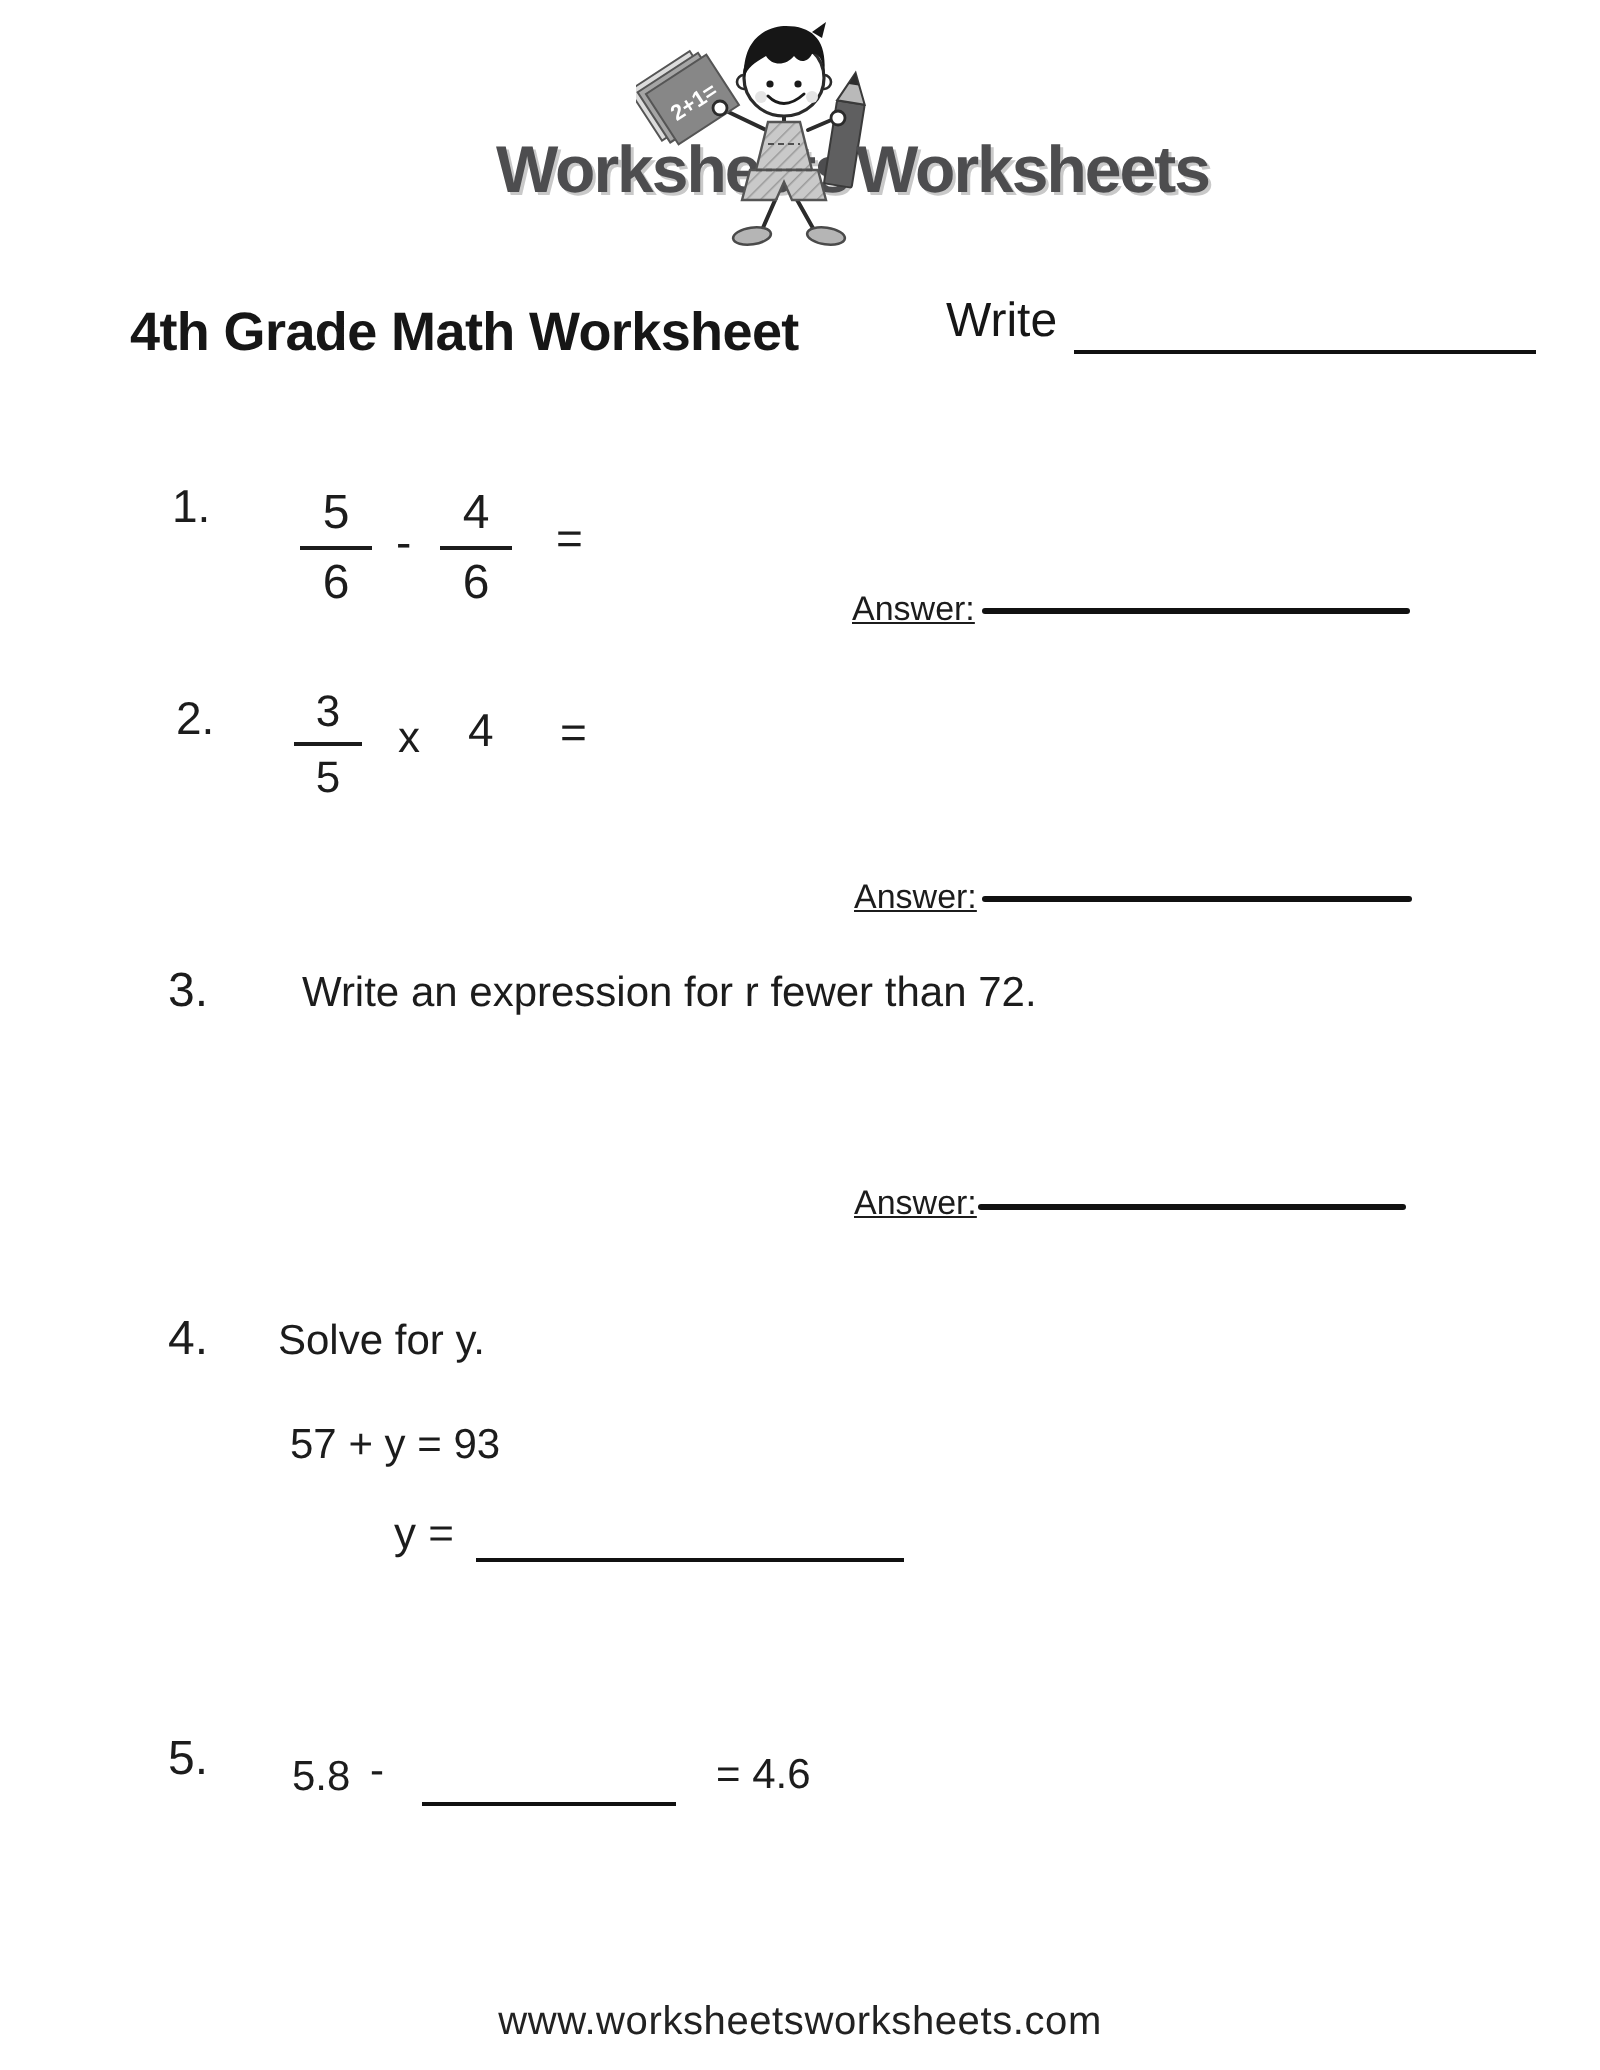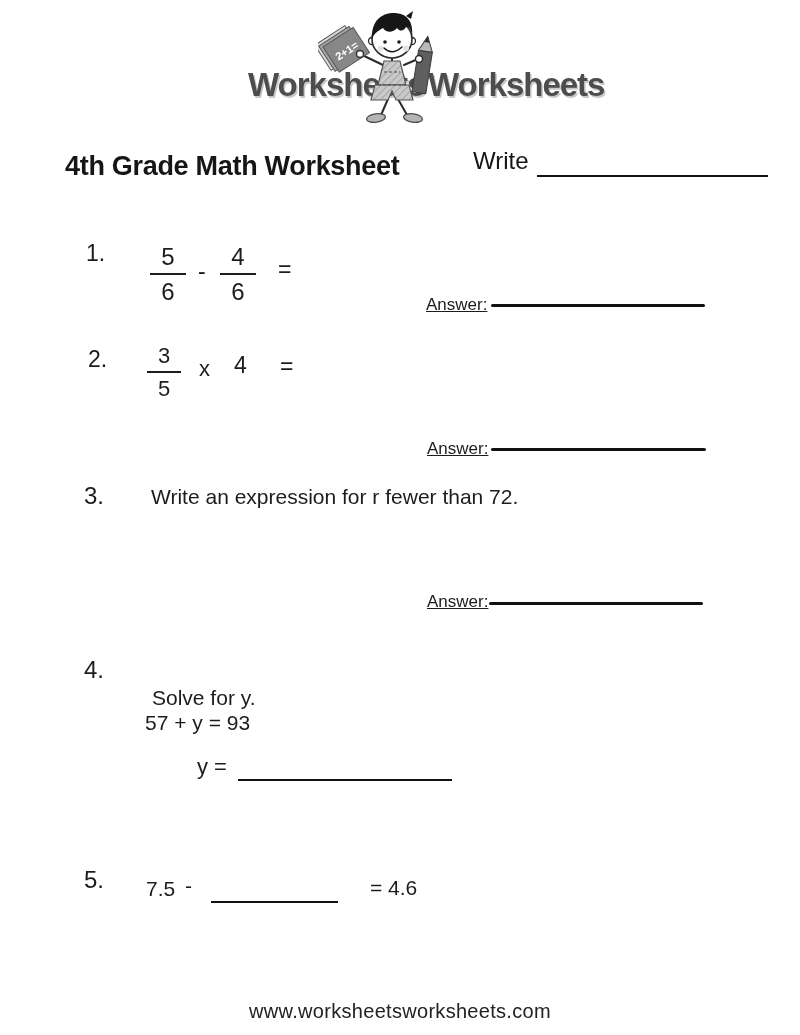--- a/index.html
+++ b/index.html
@@ -128,26 +128,26 @@
   <div class="abs op" style="left:280px; top:353px;">=</div>
   <div class="abs answer-label" style="left:427px; top:439px;">Answer:</div>
   <div class="rule thick" style="left:491px; top:448px; width:215px;"></div>
 
   <div class="abs pnum" style="left:84px; top:482px; font-size:24px;">3.</div>
   <div class="abs ptext" style="left:113px; top:485px;margin-left:38px;">Write an expression for r fewer than 72.</div>
   <div class="abs answer-label" style="left:427px; top:592px;">Answer:</div>
   <div class="rule thick" style="left:489px; top:602px; width:214px;"></div>
 
   <div class="abs pnum" style="left:84px; top:656px; font-size:24px;">4.</div>
-  <div class="abs ptext" style="left:152px; top:659px;margin-top:27px;">Solve for y.</div>
+  <div class="abs ptext" style="left:139px; top:659px;">Solve for y.</div>
   <div class="abs ptext" style="left:145px; top:711px;">57 + y = 93</div>
   <div class="abs ptext" style="left:197px; top:754px; font-size:22px;">y =</div>
   <div class="rule thin" style="left:238px; top:779px; width:214px;"></div>
 
   <div class="abs pnum" style="left:84px; top:866px; font-size:24px;">5.</div>
-  <div class="abs ptext" style="left:146px; top:877px;">7.5</div>
+  <div class="abs ptext" style="left:146px; top:877px;">5.8</div>
   <div class="abs ptext" style="left:185px; top:874px;">-</div>
   <div class="rule thin" style="left:211px; top:901px; width:127px;"></div>
-  <div class="abs ptext" style="left:358px; top:876px;margin-left:12px;">= 4.6</div>
+  <div class="abs ptext" style="left:358px; top:876px;">= 4.6</div>
 
   <div class="footer">www.worksheetsworksheets.com</div>
 
 </div>
 
 </body></html>

